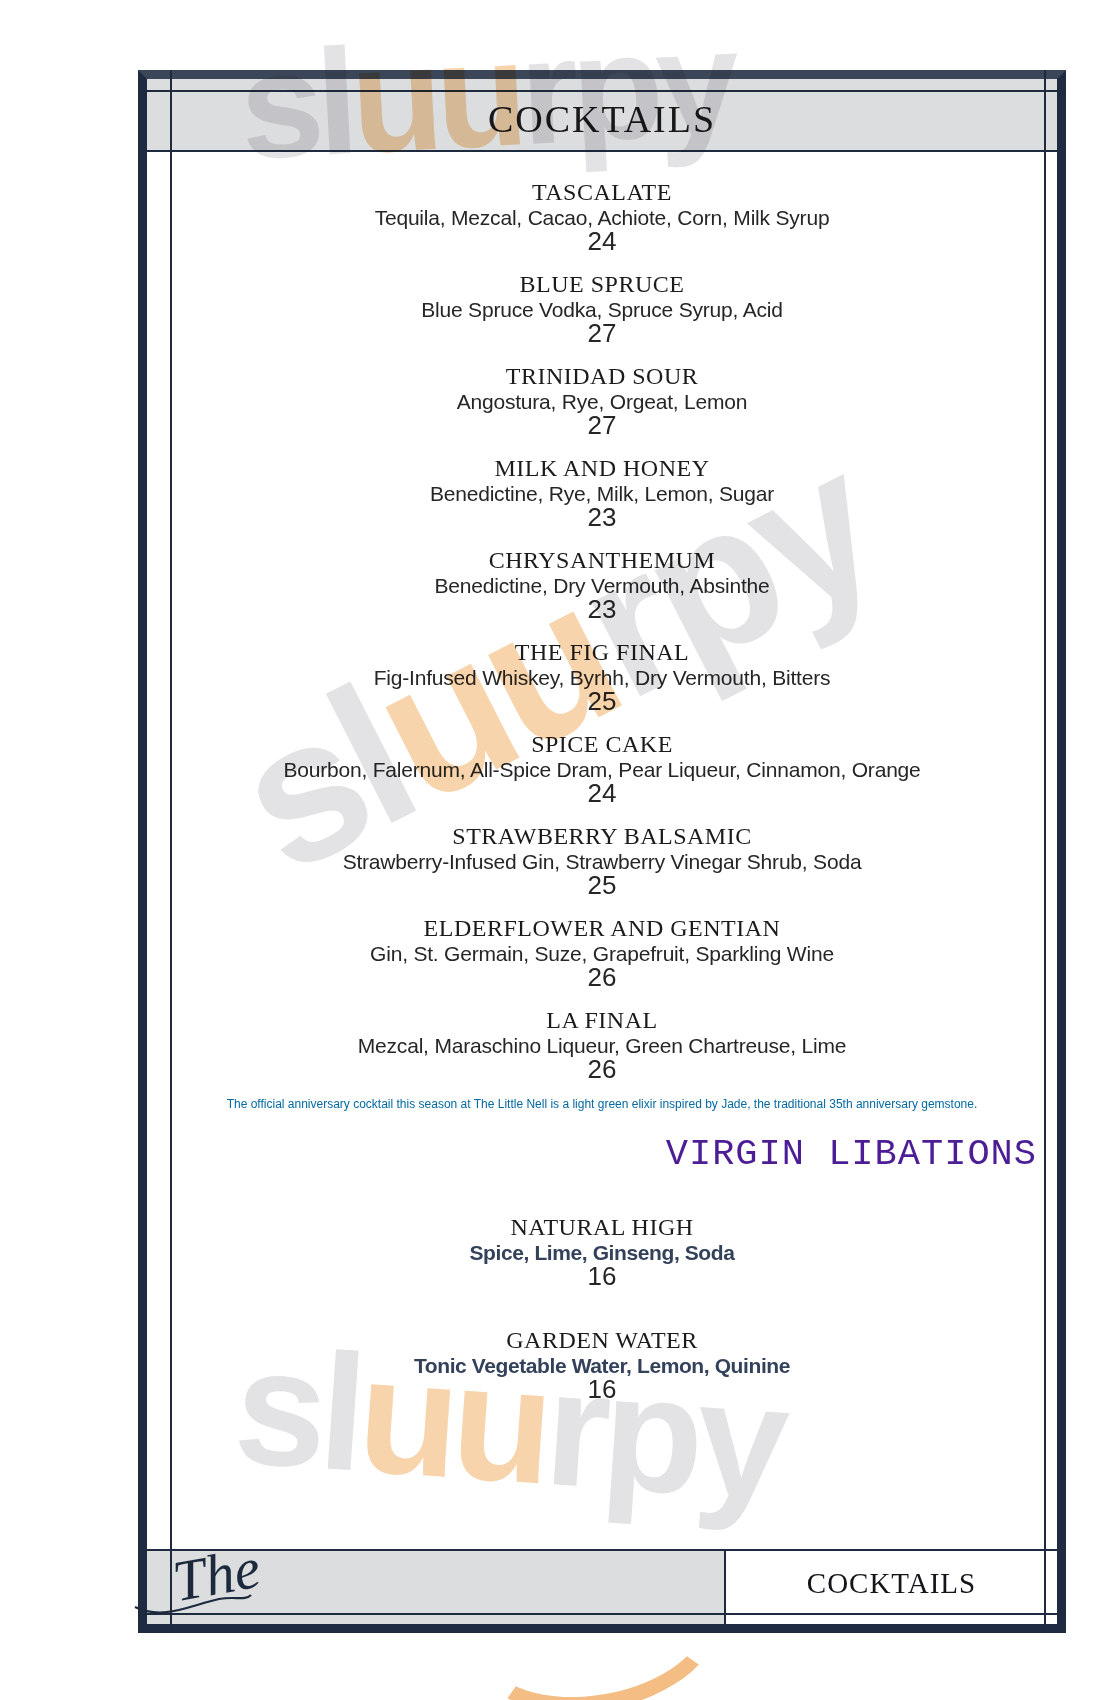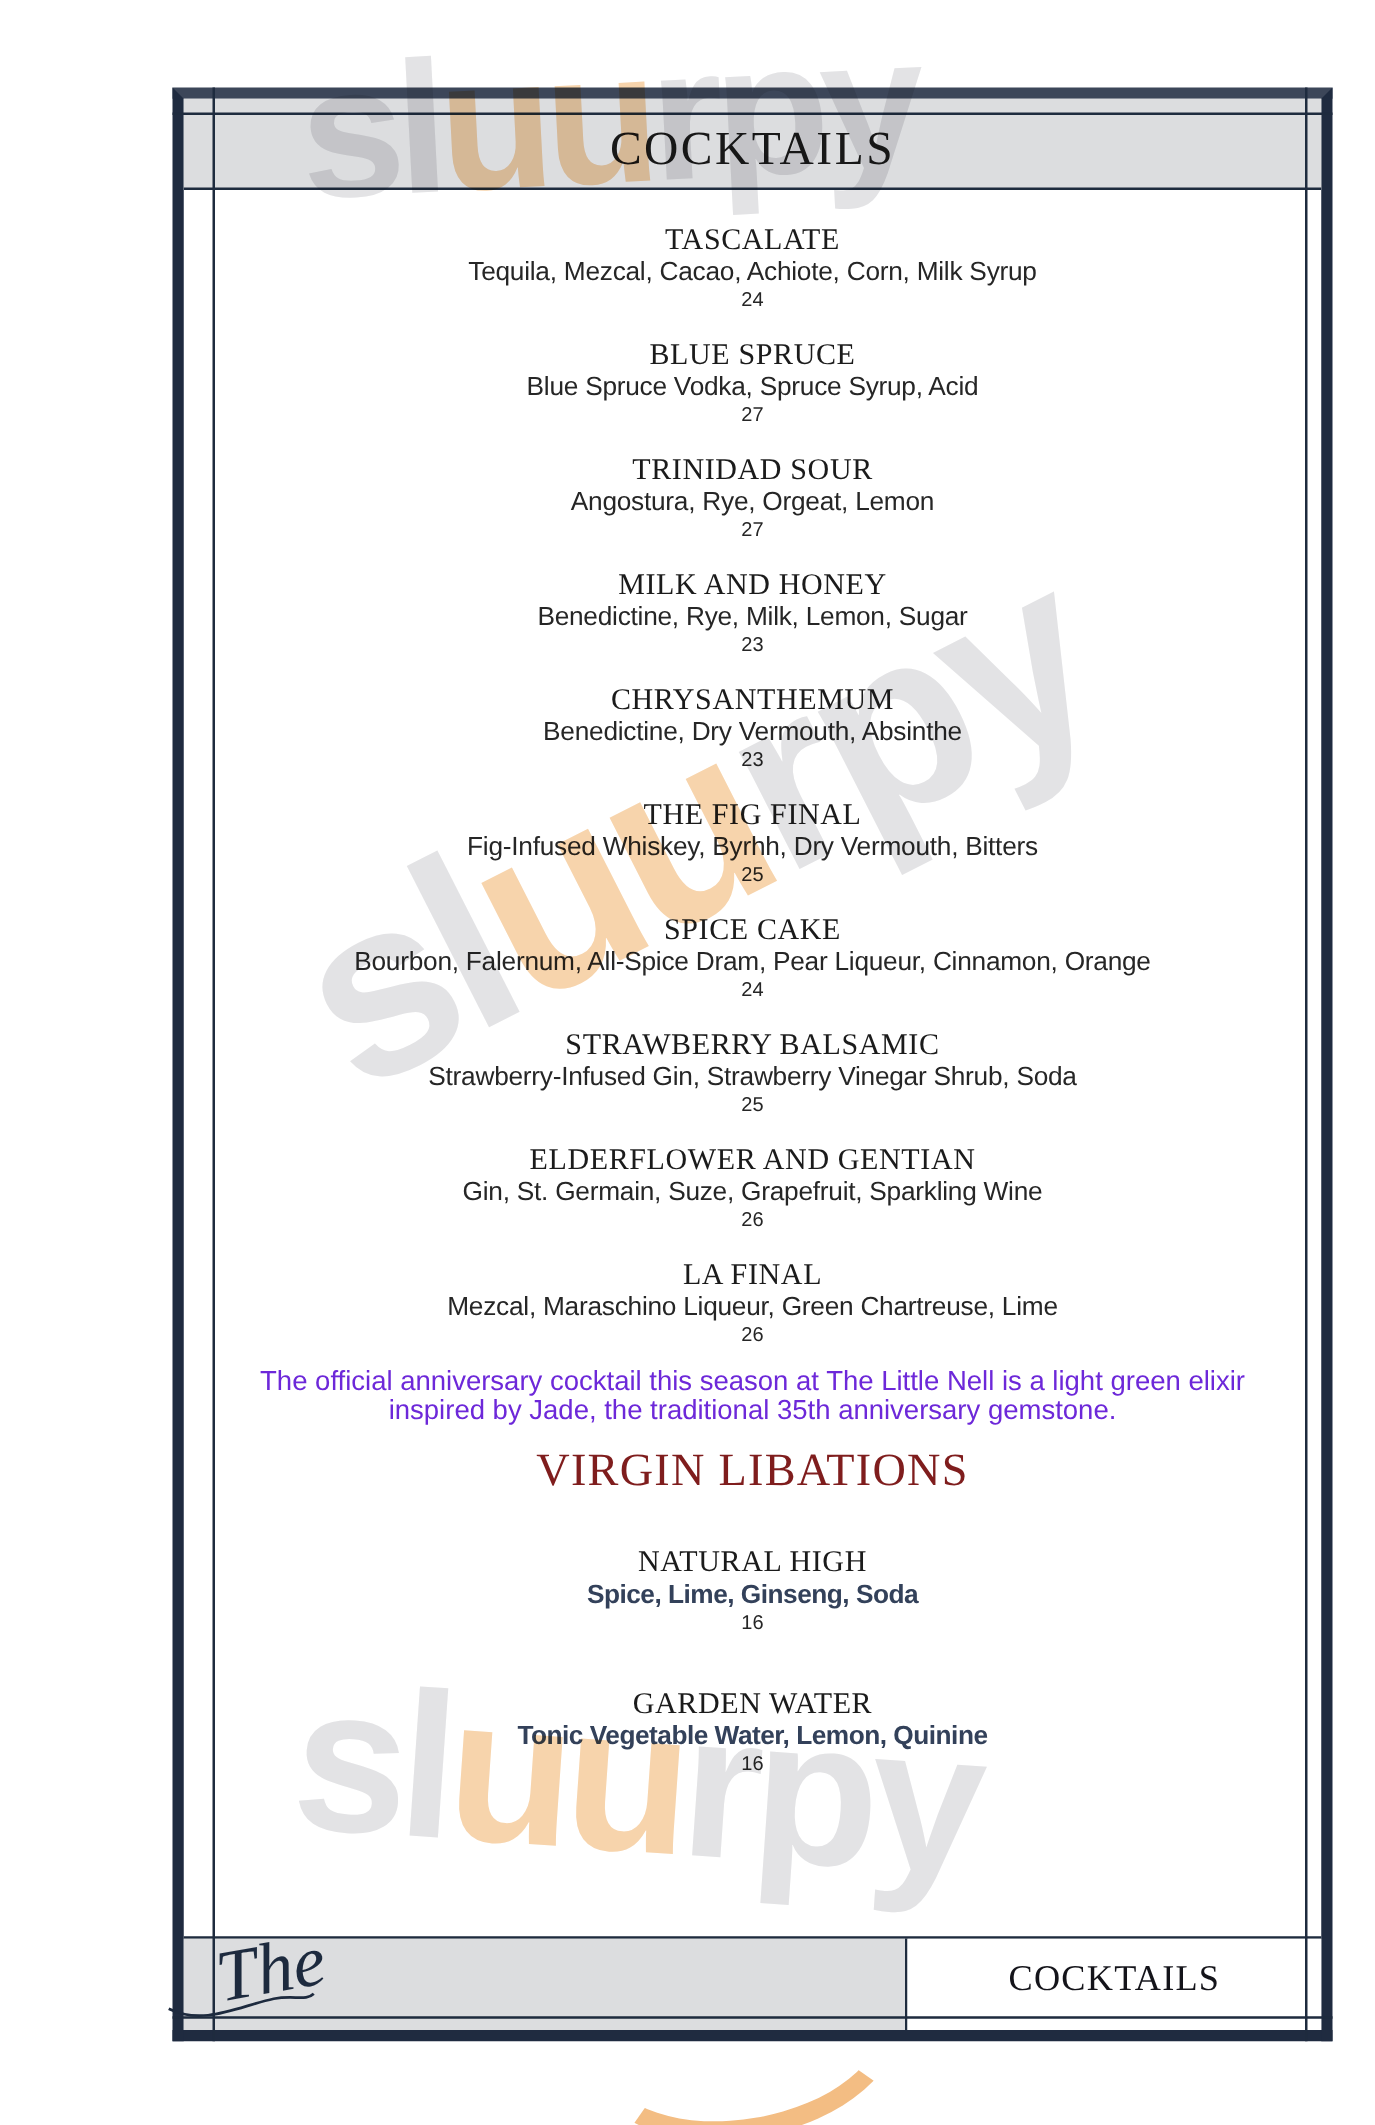--- a/index.html
+++ b/index.html
@@ -22,24 +22,24 @@
   .band-header .title{font-family:"Liberation Serif",serif;font-size:38px;letter-spacing:2px;
                       color:#181818;padding-top:8px;}
 
   
   .menu-list{position:absolute;top:82px;left:20px;right:20px;text-align:center;z-index:3;}
   .menu-list{padding-top:18px;}
   .item{margin-bottom:19px;}
   .item-name{font-family:"Liberation Serif",serif;font-size:24px;line-height:27px;
              letter-spacing:.5px;color:#1b1b1b;}
   .item-ing{font-size:21px;line-height:24px;color:#262626;letter-spacing:-.2px;}
-  .item-price{font-size:16px;line-height:22px;color:#262626;}
-  .note{font-size:22px;line-height:23px;color:#6d28d9;max-width:810px;margin:-6px auto 4px;}
-  .section-title{font-family:Liberation Serif, serif;font-size:37px;line-height:44px;
-                 color:#7f1d1d;letter-spacing:1px;margin:16px 0 38px;}
+  .item-price{font-size:26px;line-height:22px;color:#262626;}
+  .note{font-size:12px;line-height:23px;color:#0369a1;max-width:810px;margin:-6px auto 4px;}
+  .section-title{font-family:Liberation Mono, monospace;font-size:37px;line-height:44px;
+                 color:#4c1d95;letter-spacing:1px;margin:16px 0 38px;text-align:right;}
   .virgin .item{margin-bottom:40px;}
   .virgin .item-ing{font-weight:bold;color:#33415a;letter-spacing:-.4px;}
 
   
   .band-footer{position:absolute;left:0;right:0;bottom:0;height:73px;border-top:2px solid #1e2b3e;z-index:4;}
   .footer-left{position:absolute;left:0;top:0;bottom:0;width:577px;background:#dcdddf;}
   .footer-divider{position:absolute;left:577px;top:0;bottom:0;width:2px;background:#1e2b3e;}
   .footer-right{position:absolute;left:579px;right:0;top:0;bottom:0;background:#ffffff;
                 display:flex;align-items:center;justify-content:center;}
   .footer-rule-bottom{position:absolute;left:-9px;right:-9px;bottom:9px;height:2px;background:#1e2b3e;}

